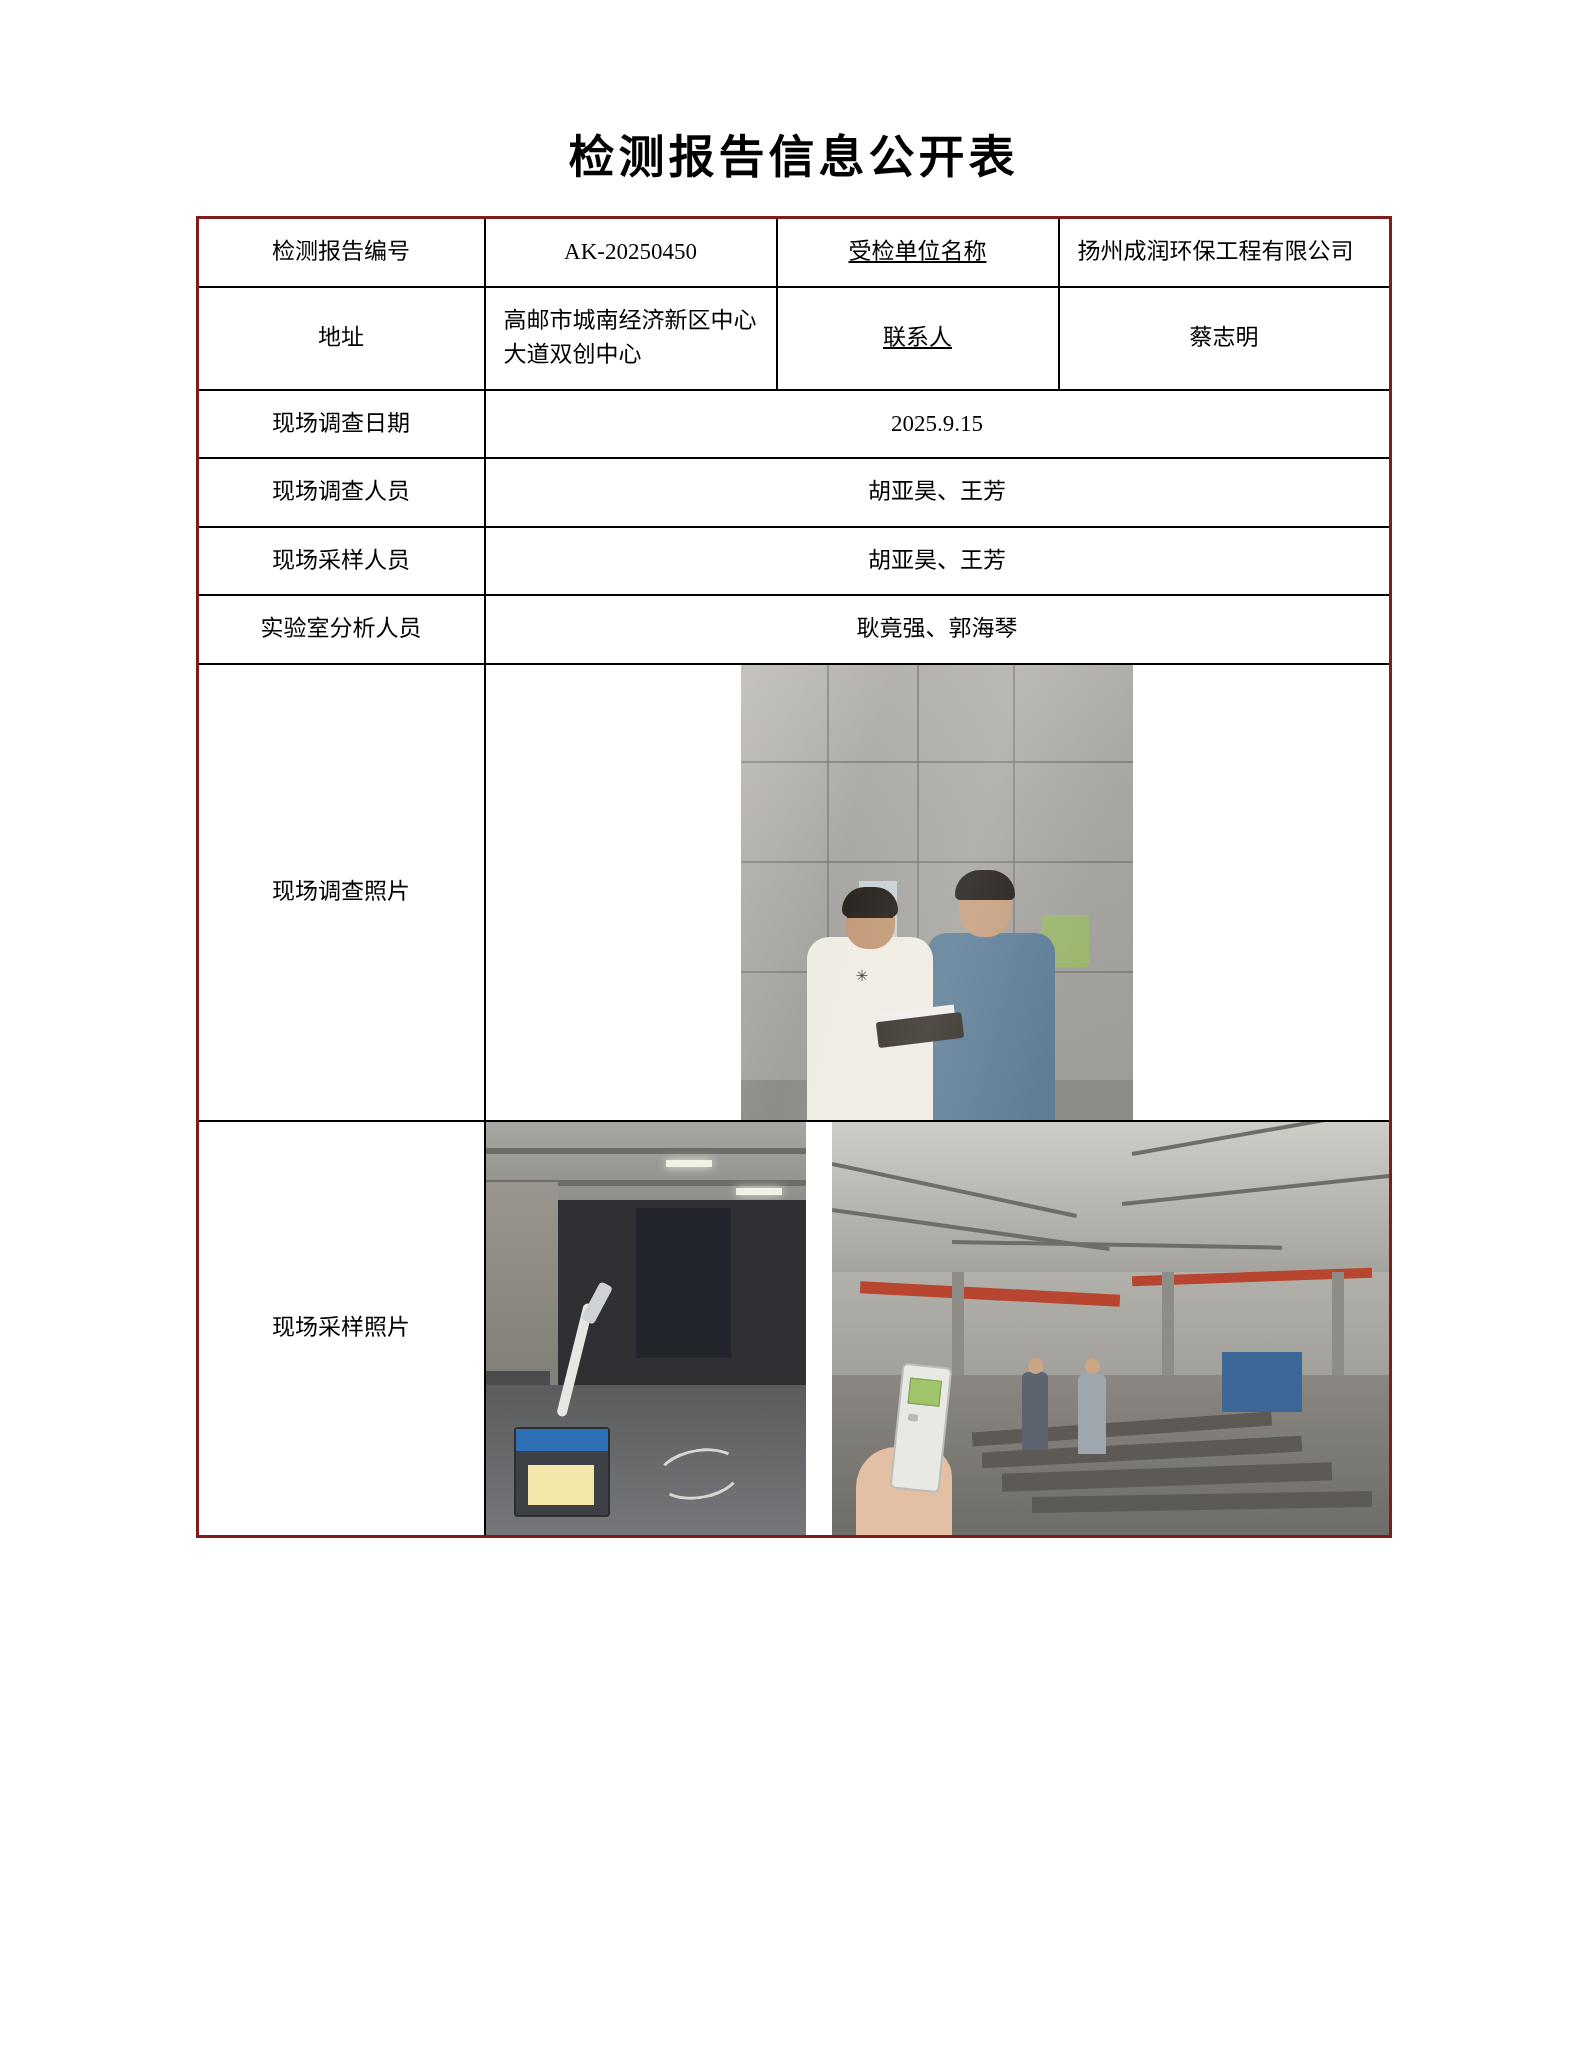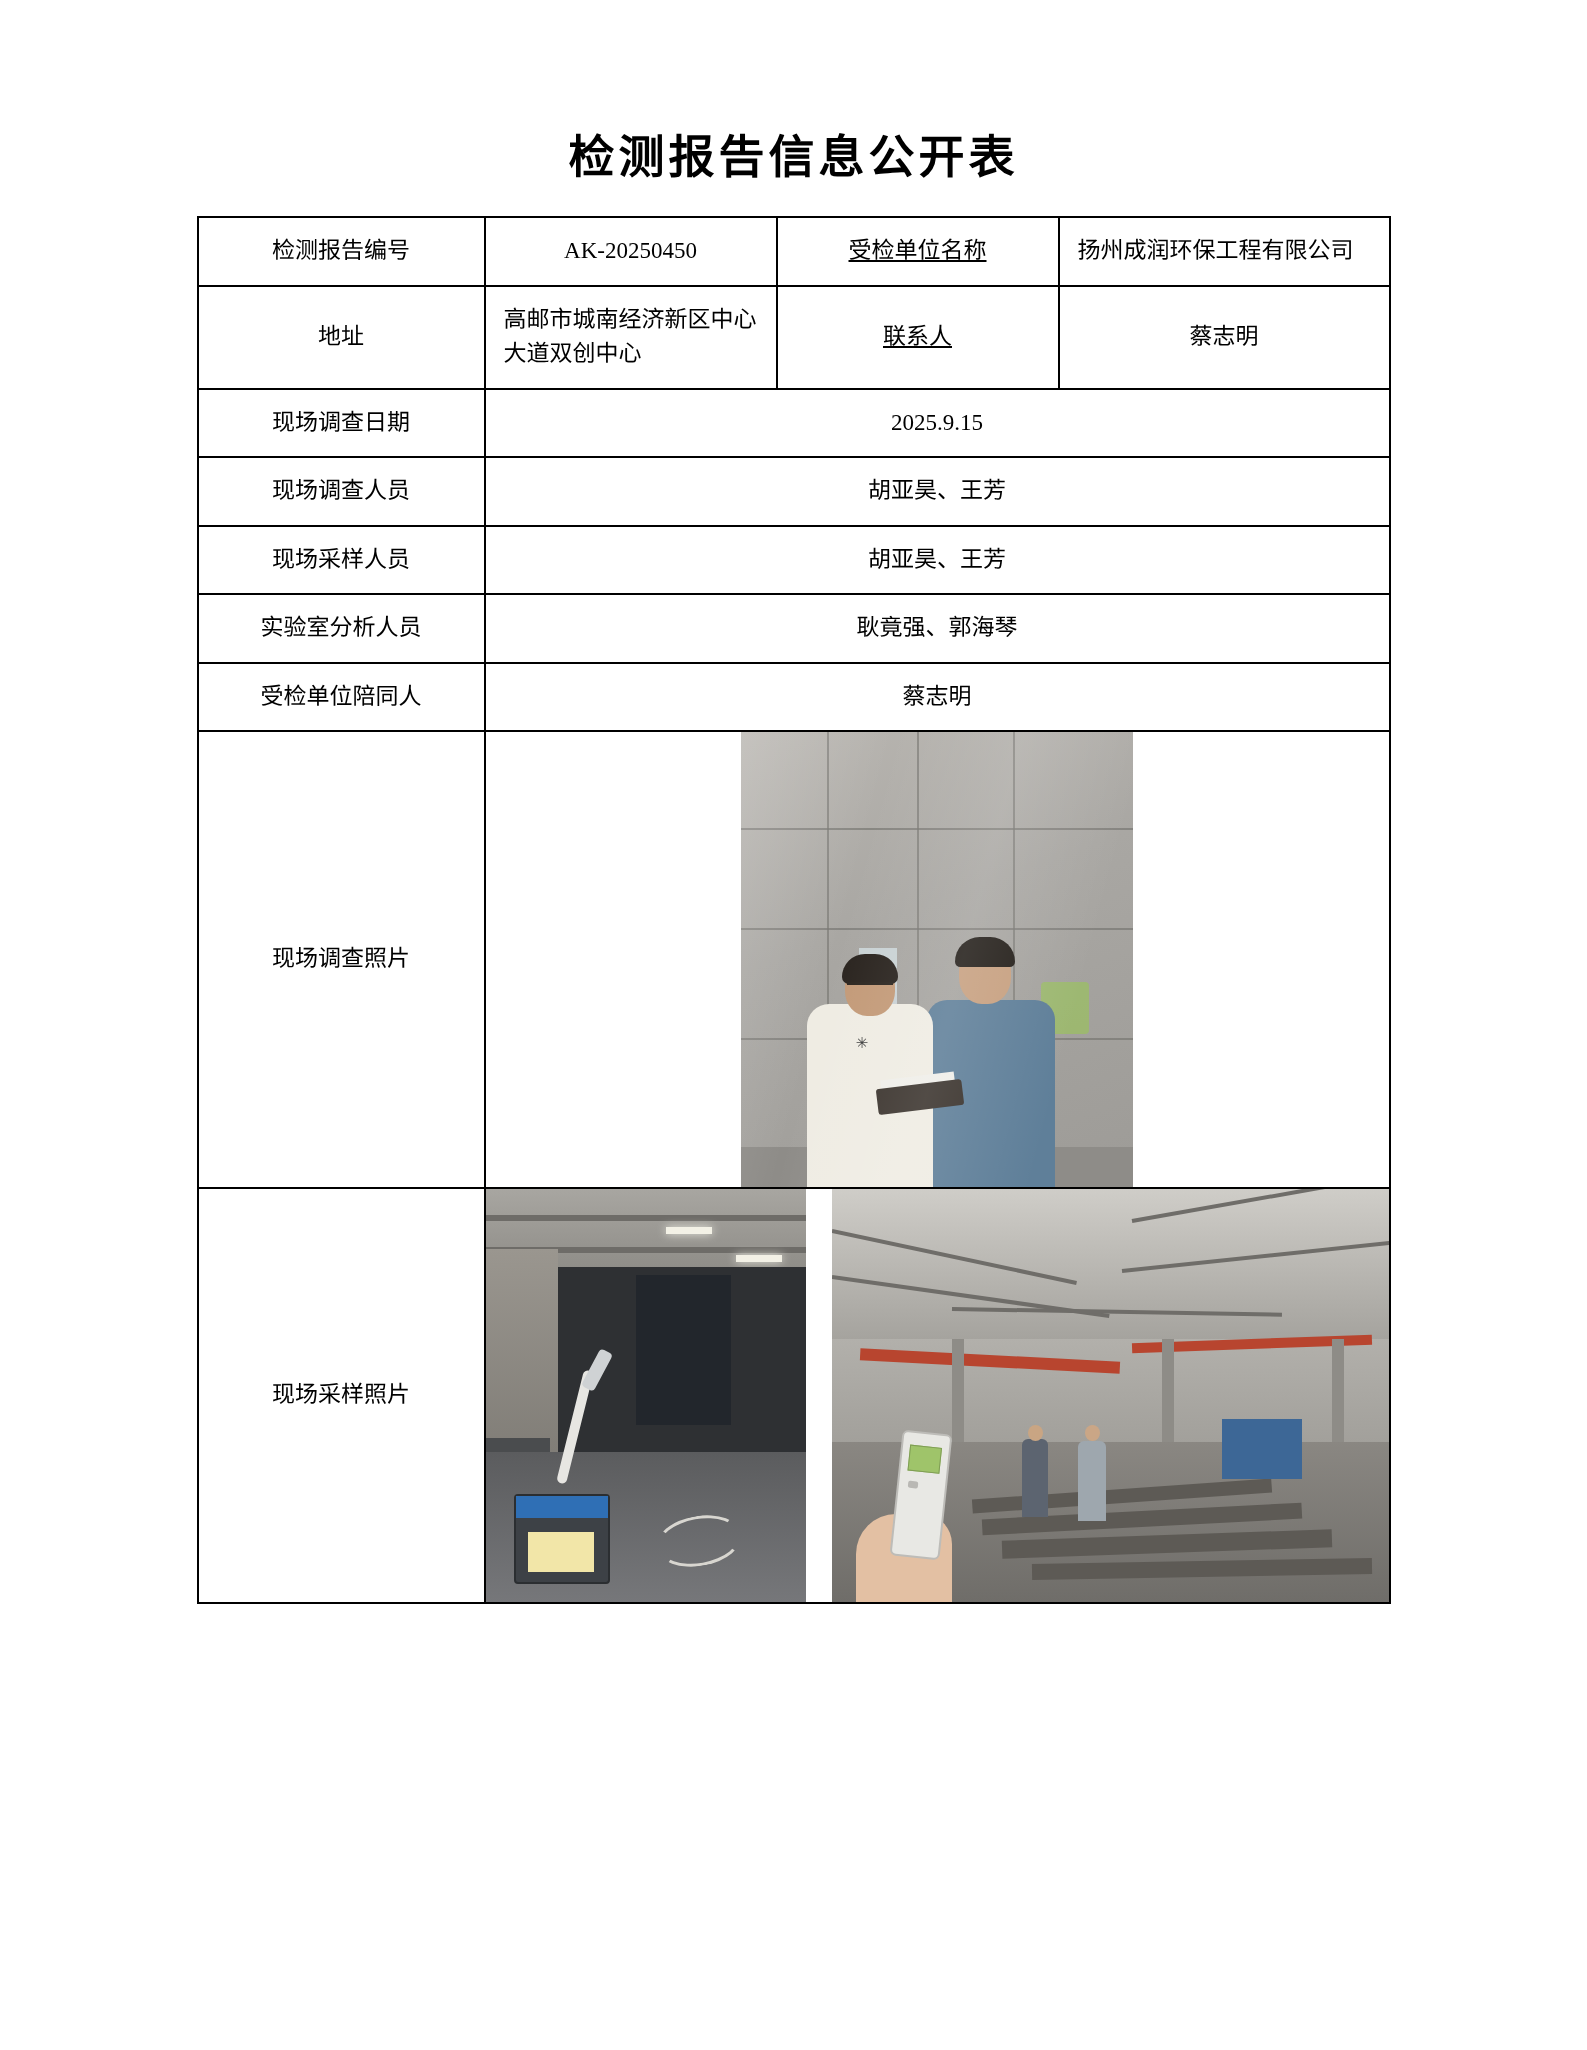--- a/index.html
+++ b/index.html
@@ -29,21 +29,21 @@
     letter-spacing: 4px;
     margin-top: 120px;
     margin-bottom: 30px;
     font-family: "Liberation Serif", "DejaVu Serif", serif;
   }
   table.info-table {
     border-collapse: collapse;
     margin: 4px auto;
     width: 1184px;
     table-layout: fixed;
-    border: 1px solid #7f1d1d;
+    border: 3px solid #7f1d1d;
   }
   table.info-table td {
     border: 2px solid #000;
     padding: 0;
     vertical-align: middle;
     text-align: center;
     font-size: 23px;
     line-height: 1.5;
     font-family: "Liberation Serif", "DejaVu Serif", serif;
   }
@@ -565,28 +565,20 @@
 
       <tr>
         <td class="label-cell">
           <span class="cell-pad">实验室分析人员</span>
         </td>
         <td colspan="3">
           <span class="cell-pad">耿竟强、郭海琴</span>
         </td>
       </tr>
 
-      <tr>
-        <td class="label-cell">
-          <span class="cell-pad">受检单位陪同人</span>
-        </td>
-        <td colspan="3">
-          <span class="cell-pad">蔡志明</span>
-        </td>
-      </tr>
 
       <tr>
         <td class="photo-label">
           <span class="cell-pad">现场调查照片</span>
         </td>
         <td colspan="3" class="photo-cell">
           <div class="photo-wrap-single">
             <div class="photo1">
               <div class="p1-panel" style="top:0;height:96px;"></div>
               <div class="p1-panel" style="top:96px;height:100px;"></div>

